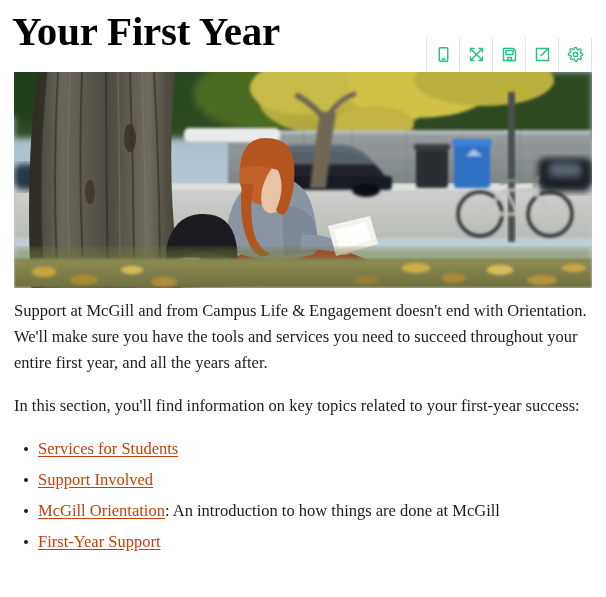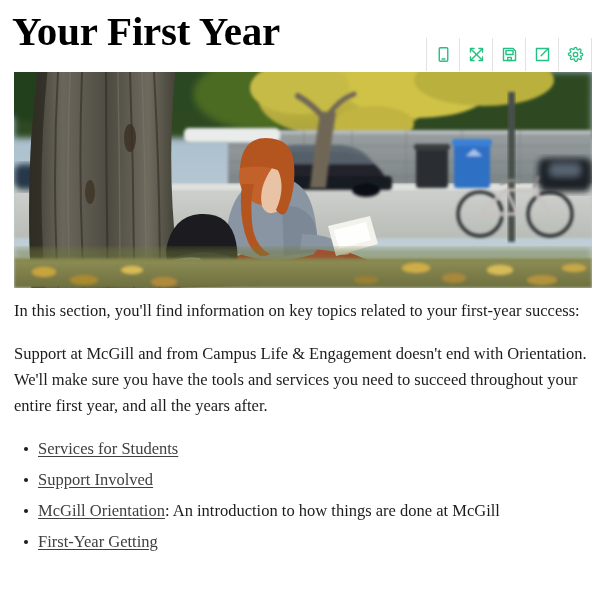--- a/index.html
+++ b/index.html
@@ -111,21 +111,21 @@
     content: "";
     position: absolute;
     left: -14px;
     top: 11px;
     width: 4px;
     height: 4px;
     border-radius: 50%;
     background: #1c1c1c;
   }
   a.doc-link {
-    color: #404040;
+    color: #c2410c;
     text-decoration: underline;
     text-underline-offset: 2px;
   }
   .li-rest {
     color: #1c1c1c;
     text-align: center;
   }
 </style>
 </head>
 <body>
@@ -374,34 +374,34 @@
           <ellipse cx="560" cy="196" rx="12" ry="4" fill="#c9a845"></ellipse>
           <ellipse cx="352" cy="208" rx="12" ry="4" fill="#9a7f34"></ellipse>
         </g>
       </g>
       <rect x="0" y="176" width="578" height="12" fill="#6f7a3a" opacity="0.5" filter="url(#blurStrong)"></rect>
     </svg>
   </figure>
 
   <div class="body-copy">
 
+    <p>Support at McGill and from Campus Life &amp; Engagement doesn't end with Orientation. We'll make sure you have the tools and services you need to succeed throughout your entire first year, and all the years after.</p>
+
     <p>In this section, you'll find information on key topics related to your first-year success:</p>
-
-    <p>Support at McGill and from Campus Life &amp; Engagement doesn't end with Orientation. We'll make sure you have the tools and services you need to succeed throughout your entire first year, and all the years after.</p>
 
     <ul class="link-list">
       <li>
         <a class="doc-link" href="#">Services for Students</a><span class="li-rest"></span>
       </li>
       <li>
         <a class="doc-link" href="#">Support Involved</a><span class="li-rest"></span>
       </li>
       <li>
         <a class="doc-link" href="#">McGill Orientation</a><span class="li-rest">: An introduction to how things are done at McGill</span>
       </li>
       <li>
-        <a class="doc-link" href="#">First-Year Getting</a><span class="li-rest"></span>
+        <a class="doc-link" href="#">First-Year Support</a><span class="li-rest"></span>
       </li>
     </ul>
 
   </div>
 
 </div>
 
 </body></html>

